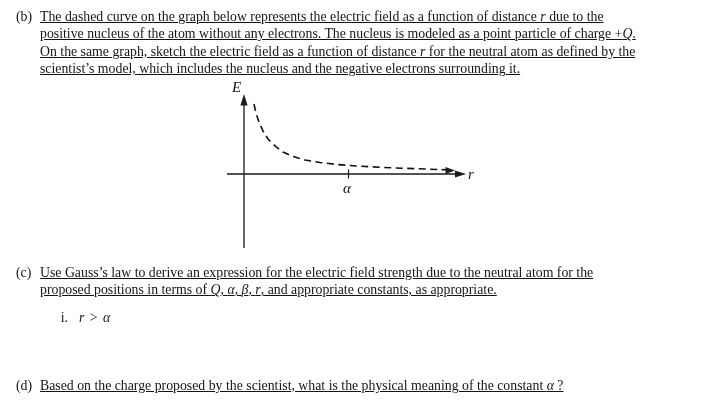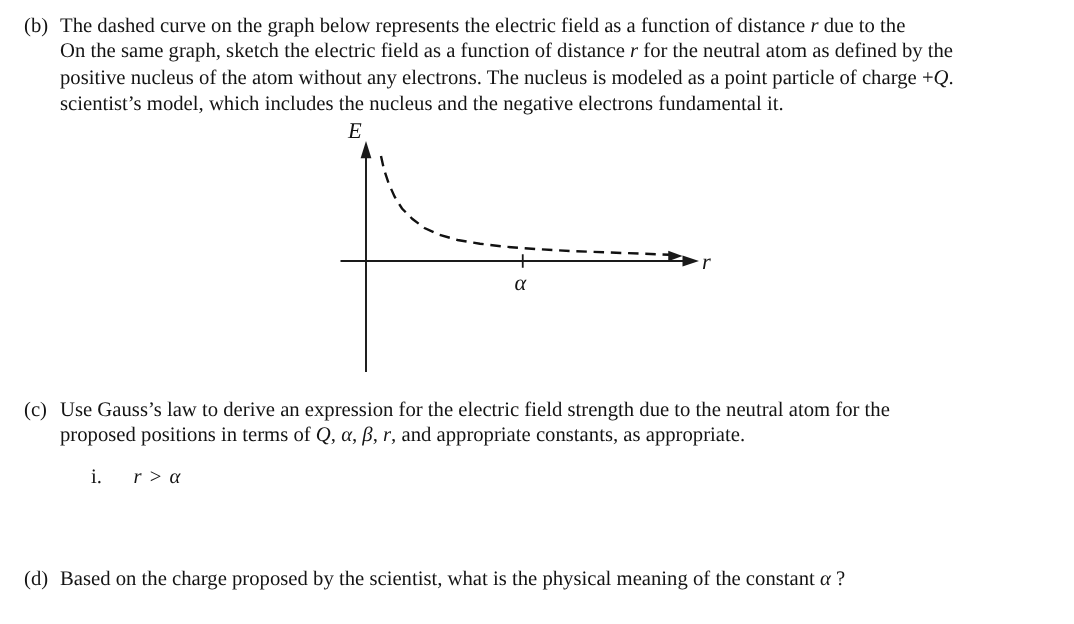--- a/index.html
+++ b/index.html
@@ -2,43 +2,43 @@
 <html><head>
 <meta charset="utf-8">
 <style>
   html,body{margin:0;padding:0;background:#ffffff;}
   .page{
     position:relative;width:716px;height:416px;background:#ffffff;overflow:hidden;
     font-family:"Liberation Serif", serif;font-size:13.8px;color:#141414;
   }
   .para{position:absolute;left:40px;}
   .plabel{position:absolute;left:-24px;top:0;line-height:17.4px;}
-  .line{line-height:17.4px;white-space:nowrap;}
+  .line{line-height:17.4px;white-space:nowrap;text-decoration:underline;}
   .it{font-style:italic;}
   .item{position:absolute;left:40px;line-height:17.4px;white-space:nowrap;}
   .item-label{display:inline-block;width:28px;text-align:right;}
-  .item-expr{margin-left:21px;word-spacing:2px;}
+  .item-expr{margin-left:11px;word-spacing:2px;}
   .graph{position:absolute;left:200px;top:75px;}
   .axis{stroke:#1a1a1a;stroke-width:1.3;fill:none;}
   .tick{stroke:#1a1a1a;stroke-width:1.2;fill:none;}
   .curve{stroke:#111111;stroke-width:1.6;fill:none;stroke-dasharray:7 4.5;stroke-linecap:butt;}
   .arrow{fill:#1a1a1a;stroke:none;}
   .axis-label{font-family:"Liberation Serif", serif;font-style:italic;font-size:15px;fill:#141414;}
 </style>
 </head>
 <body>
 
 <div class="page">
 
   <div class="para" style="top:8px">
     <span class="plabel">(b)</span>
     <div class="line"><span>The dashed curve on the graph below represents the electric field as a function of distance </span><span class="it">r</span><span> due to the</span></div>
+    <div class="line"><span>positive nucleus of the atom without any electrons. The nucleus is modeled as a point particle of charge +</span><span class="it">Q</span><span>.</span></div>
     <div class="line"><span>On the same graph, sketch the electric field as a function of distance </span><span class="it">r</span><span> for the neutral atom as defined by the</span></div>
-    <div class="line"><span>positive nucleus of the atom without any electrons. The nucleus is modeled as a point particle of charge +</span><span class="it">Q</span><span>.</span></div>
-    <div class="line"><span>scientist’s model, which includes the nucleus and the negative electrons fundamental it.</span></div>
+    <div class="line"><span>scientist’s model, which includes the nucleus and the negative electrons surrounding it.</span></div>
   </div>
 
   <svg class="graph" width="300" height="185" viewBox="0 0 300 185">
 
     <line class="axis" x1="44" y1="23" x2="44" y2="173"></line>
     <polygon class="arrow" points="44,19 40.4,30.5 47.6,30.5"></polygon>
 
     <line class="axis" x1="27" y1="99" x2="256" y2="99"></line>
     <polygon class="arrow" points="266,99 255,95.4 255,102.6"></polygon>
 

